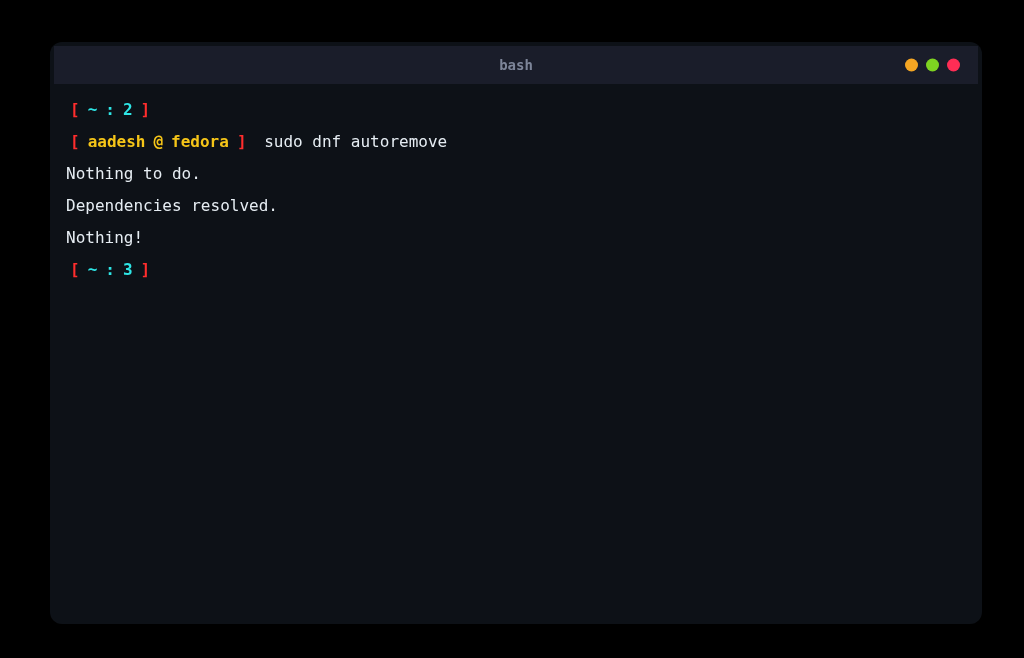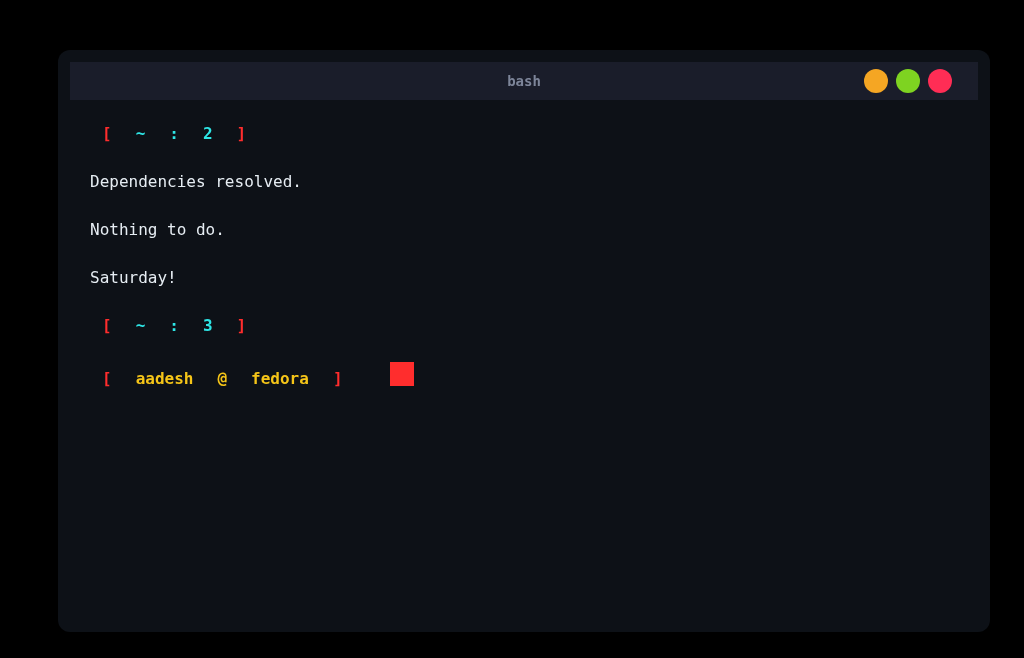--- a/index.html
+++ b/index.html
@@ -1,17 +1,17 @@
 <!DOCTYPE html>
 <html><head>
   <meta charset="utf-8">
   <style>
     * {
       margin: 0;
-      padding: 12px;
+      padding: 4px;
       box-sizing: border-box;
     }
     
     body {
       background: #000;
       width: 1024px;
       height: 658px;
       display: flex;
       align-items: center;
       justify-content: center;
@@ -104,23 +104,23 @@
       <div class="window-dot dot-yellow"></div>
       <div class="window-dot dot-green"></div>
       <div class="window-dot dot-red"></div>
     </div>
   </div>
 
   <div class="terminal-body">
 
     <div class="line"><span class="bracket-red">[</span><span class="cyan-bold">~</span><span class="cyan-bold">:</span><span class="cyan-bold">2</span><span class="bracket-red">]</span></div>
 
+    <div class="line"><span class="bracket-red">[</span><span class="yellow-bold">aadesh</span><span class="yellow-bold">@</span><span class="yellow-bold">fedora</span><span class="bracket-red">]</span><span class="plain"> sudo dnf autoremove</span></div>
 
+    <div class="line plain">Nothing to do.</div>
     <div class="line plain">Dependencies resolved.</div>
-    <div class="line plain">Nothing to do.</div>
-    <div class="line plain">Saturday!</div>
+    <div class="line plain">Nothing!</div>
 
     <div class="line"><span class="bracket-red">[</span><span class="cyan-bold">~</span><span class="cyan-bold">:</span><span class="cyan-bold">3</span><span class="bracket-red">]</span></div>
 
-    <div class="line"><span class="bracket-red">[</span><span class="yellow-bold">aadesh</span><span class="yellow-bold">@</span><span class="yellow-bold">fedora</span><span class="bracket-red">]</span><span class="plain"> </span><span class="cursor"></span></div>
 
   </div>
 </div>
 
 </body></html>

